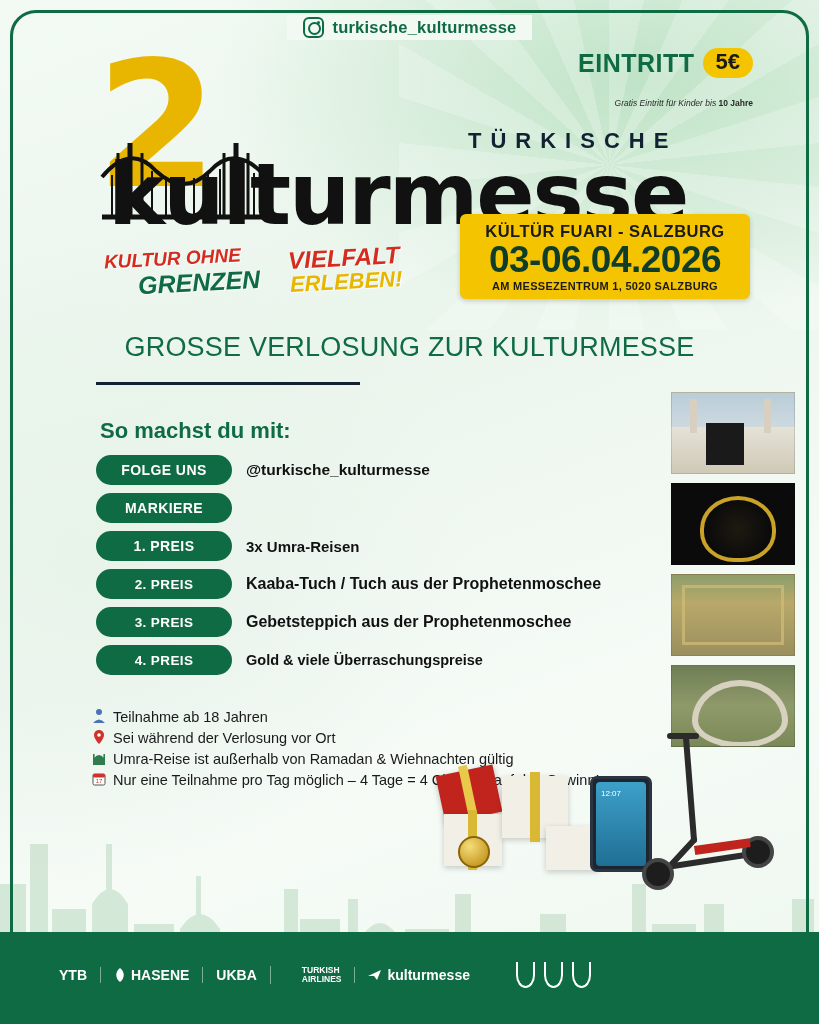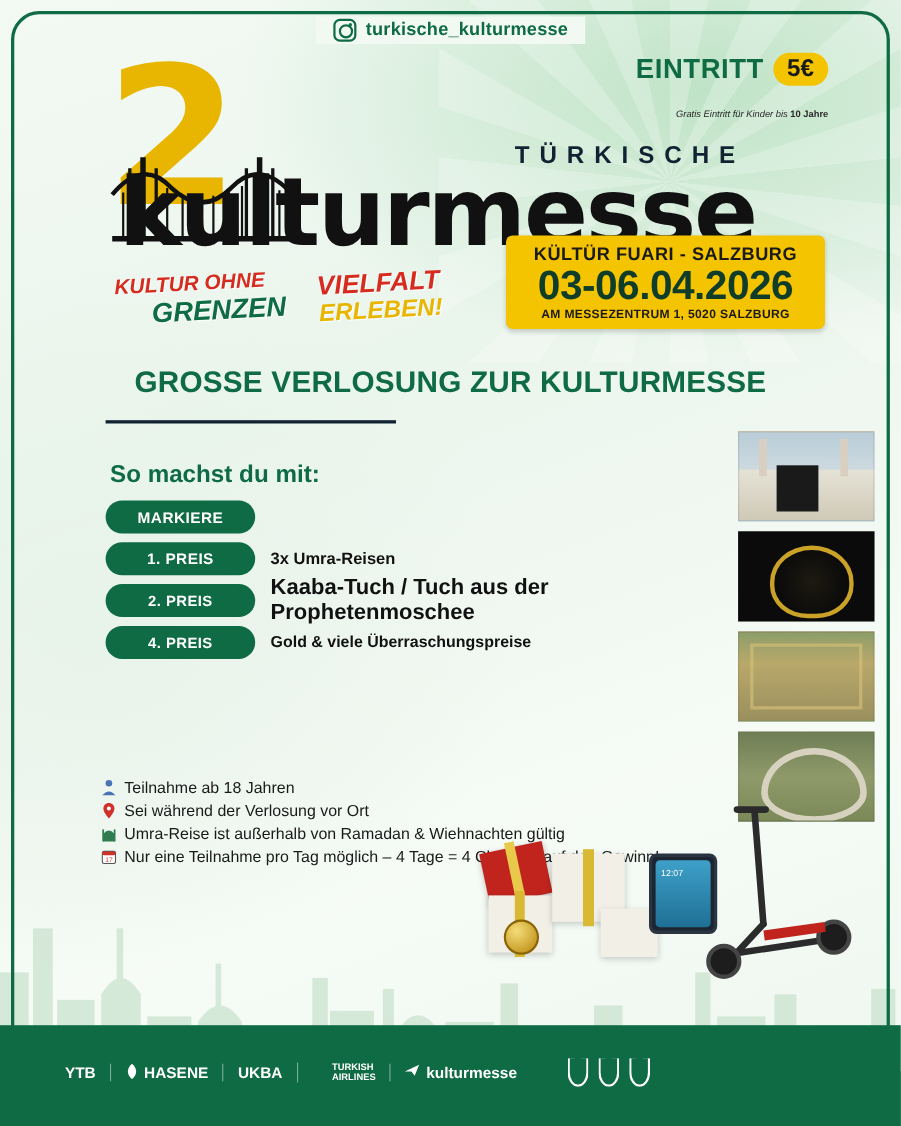--- a/index.html
+++ b/index.html
@@ -94,42 +94,42 @@
     box-shadow: 0 2px 5px rgba(0,0,0,.18);
   }
   .datebox .city { font-size: 16.5px; font-weight: 700; color: #1a1a1a; letter-spacing: .5px; }
   .datebox .city b { font-weight: 800; }
   .datebox .date { font-size: 37px; font-weight: 800; color: #0f3d2a; letter-spacing: -.5px; line-height: 1.05; }
   .datebox .addr { font-size: 11px; font-weight: 700; color: #1a1a1a; letter-spacing: .3px; }
 
   
   .headline {
     position: absolute; top: 332px; left: 0; width: 819px; text-align: center;
-    font-size: 27px; font-weight: 700; color: #0f6b43; letter-spacing: .2px;
+    font-size: 27px; font-weight: 400; color: #0f6b43; letter-spacing: .2px;
   }
   .rule { position: absolute; top: 382px; left: 96px; width: 264px; height: 3px; background: #123; }
 
   
   .howto {
     position: absolute; top: 418px; left: 100px;
     font-size: 22px; font-weight: 800; color: #0f6b43;
   }
   .rows { position: absolute; top: 455px; left: 96px; width: 580px; }
   .row { display: flex; align-items: center; margin-bottom: 8px; height: 30px; }
   .pill {
     background: #0f6b43; color: #fff; border-radius: 16px;
     font-weight: 800; letter-spacing: .4px;
     display: flex; align-items: center; justify-content: center;
     width: 136px; height: 30px; font-size: 14px; flex: none;
   }
   .pill.sm { font-size: 13.5px; }
   .rowtext { margin-left: 14px; color: #111; font-weight: 700; }
   .r0 .rowtext, .r1 .rowtext { font-size: 15.5px; }
   .r2 .rowtext { font-size: 15px; }
-  .r3 .rowtext, .r4 .rowtext { font-size: 20px; }
+  .r3 .rowtext, .r4 .rowtext { font-size: 16px; }
   .r5 .rowtext { font-size: 14.5px; }
 
   
   .notes { position: absolute; top: 708px; left: 92px; width: 560px; }
   .note { display: flex; align-items: flex-start; gap: 7px; margin-bottom: 3px; }
   .note-ic { width: 14px; height: 16px; flex: none; display:block; }
   .note-tx { font-size: 14.5px; color: #1a1a1a; line-height: 1.25; }
 
   
   .photos { position: absolute; top: 392px; right: 22px; width: 126px; }
@@ -146,21 +146,21 @@
   }
   .ph3 { background: linear-gradient(#8d9e6a 0%, #b9a86a 35%, #9a8f5e 100%); }
   .ph3::after { content:""; position:absolute; inset:10px; border:3px solid rgba(210,190,120,.7); }
   .ph4 { background: linear-gradient(#6f7e55 0%, #8f9a6a 50%, #7b8857 100%); }
   .ph4::after { content:""; position:absolute; left:20px; top:14px; width:84px; height:56px; border:6px solid #d7d2c0; border-radius:50%/60% 60% 40% 40%; }
 
   
   .skyline { position: absolute; bottom: 0; left: 0; width: 819px; height: 300px; }
   .footerbar { position: absolute; bottom: 0; left: 0; width: 819px; height: 92px; background: #0f6b43; }
   .sponsors { position: absolute; bottom: 40px; left: 40px; display: flex; align-items: center; gap: 0; }
-  .sp { color: #fff; font-weight: 700; font-size: 14px; display: flex; gap: 5px; padding: 0 13px; }
+  .sp { color: #fff; font-weight: 700; font-size: 14px; display: flex; align-items: center; gap: 5px; padding: 0 13px; }
   .sp + .sp { border-left: 1px solid rgba(255,255,255,.45); }
   .sp.first { padding-left: 0; }
   .sp small { font-size: 8.5px; line-height: 1.05; font-weight: 700; }
   .alif { position: absolute; bottom: 30px; right: 44px; display: flex; align-items: center; gap: 12px; }
   .alif-text { color: #fff; font-size: 38px; font-weight: 800; letter-spacing: 1px; }
   .alif-mark { width: 42px; height: 42px; background: #fff; border-radius: 8px; position: relative; }
   .alif-mark::after { content:""; position:absolute; left:10px; top:9px; width:20px; height:24px; background:#0f6b43; border-radius: 3px 3px 10px 3px; }
   .tulips { position: absolute; bottom: 36px; right: 228px; display: flex; gap: 9px; }
   .tulip { width: 19px; height: 26px; border: 2.4px solid #fff; border-radius: 0 0 50% 50%; border-top: none; }
 
@@ -168,21 +168,21 @@
   .prizes { position: absolute; bottom: 86px; left: 420px; width: 360px; height: 220px; }
   .gift { position: absolute; background: #f2efe6; box-shadow: 0 2px 6px rgba(0,0,0,.2); }
   .g1 { left: 82px; top: 58px; width: 66px; height: 62px; }
   .g1::after { content:""; position:absolute; left:28px; top:-4px; width:10px; height:70px; background:#d9b833; }
   .g2 { left: 24px; top: 96px; width: 58px; height: 52px; }
   .g2::after { content:""; position:absolute; left:24px; top:-4px; width:9px; height:60px; background:#d9b833; }
   .g3 { left: 126px; top: 108px; width: 52px; height: 44px; }
   .redbox { position: absolute; left: 20px; top: 52px; width: 58px; height: 48px; background: #c0241d; transform: rotate(-12deg); box-shadow: 0 2px 6px rgba(0,0,0,.25); }
   .redbox::after { content:""; position:absolute; left:24px; top:-5px; width:9px; height:58px; background:#e8c94a; }
   .coin { position: absolute; left: 38px; top: 118px; width: 32px; height: 32px; border-radius: 50%; background: radial-gradient(circle at 35% 30%, #f5dd7a, #b8860b); border:2px solid #8a6508; }
-  .tablet { position: absolute; left: 170px; top: 58px; width: 62px; height: 73px; background:#1c2530; border-radius: 7px; border: 3px solid #2b3441; }
+  .tablet { position: absolute; left: 170px; top: 58px; width: 62px; height: 96px; background:#1c2530; border-radius: 7px; border: 3px solid #2b3441; }
   .tablet .scr { position:absolute; inset:3px; background: linear-gradient(#3ea0c9,#1f6f95); border-radius:4px; }
   .tablet .clk { position:absolute; left:8px; top:10px; color:#fff; font-size:8px; }
   .scooter { position: absolute; left: 214px; top: 10px; width: 150px; height: 170px; }
 </style>
 </head>
 <body>
 
 <div class="poster">
   <div class="ornament"></div>
 
@@ -266,30 +266,38 @@
     <div class="date">03-06.04.2026</div>
     <div class="addr">AM MESSEZENTRUM 1, 5020 SALZBURG</div>
   </div>
 
   <div class="headline">GROSSE VERLOSUNG ZUR KULTURMESSE</div>
   <div class="rule"></div>
 
   <div class="howto">So machst du mit:</div>
 
   <div class="rows">
+    <div class="row r0">
+      <div class="pill">FOLGE UNS</div>
+      <div class="rowtext">@turkische_kulturmesse</div>
+    </div>
     <div class="row r1">
       <div class="pill">MARKIERE</div>
     </div>
     <div class="row r2">
       <div class="pill">1. PREIS</div>
       <div class="rowtext">3x Umra-Reisen</div>
     </div>
     <div class="row r3">
       <div class="pill sm">2. PREIS</div>
       <div class="rowtext">Kaaba-Tuch / Tuch aus der Prophetenmoschee</div>
+    </div>
+    <div class="row r4">
+      <div class="pill sm">3. PREIS</div>
+      <div class="rowtext">Gebetsteppich aus der Prophetenmoschee</div>
     </div>
     <div class="row r5">
       <div class="pill sm">4. PREIS</div>
       <div class="rowtext">Gold &amp; viele Überraschungspreise</div>
     </div>
   </div>
 
   <div class="notes">
     <div class="note">
       <svg class="note-ic" viewBox="0 0 14 16">

